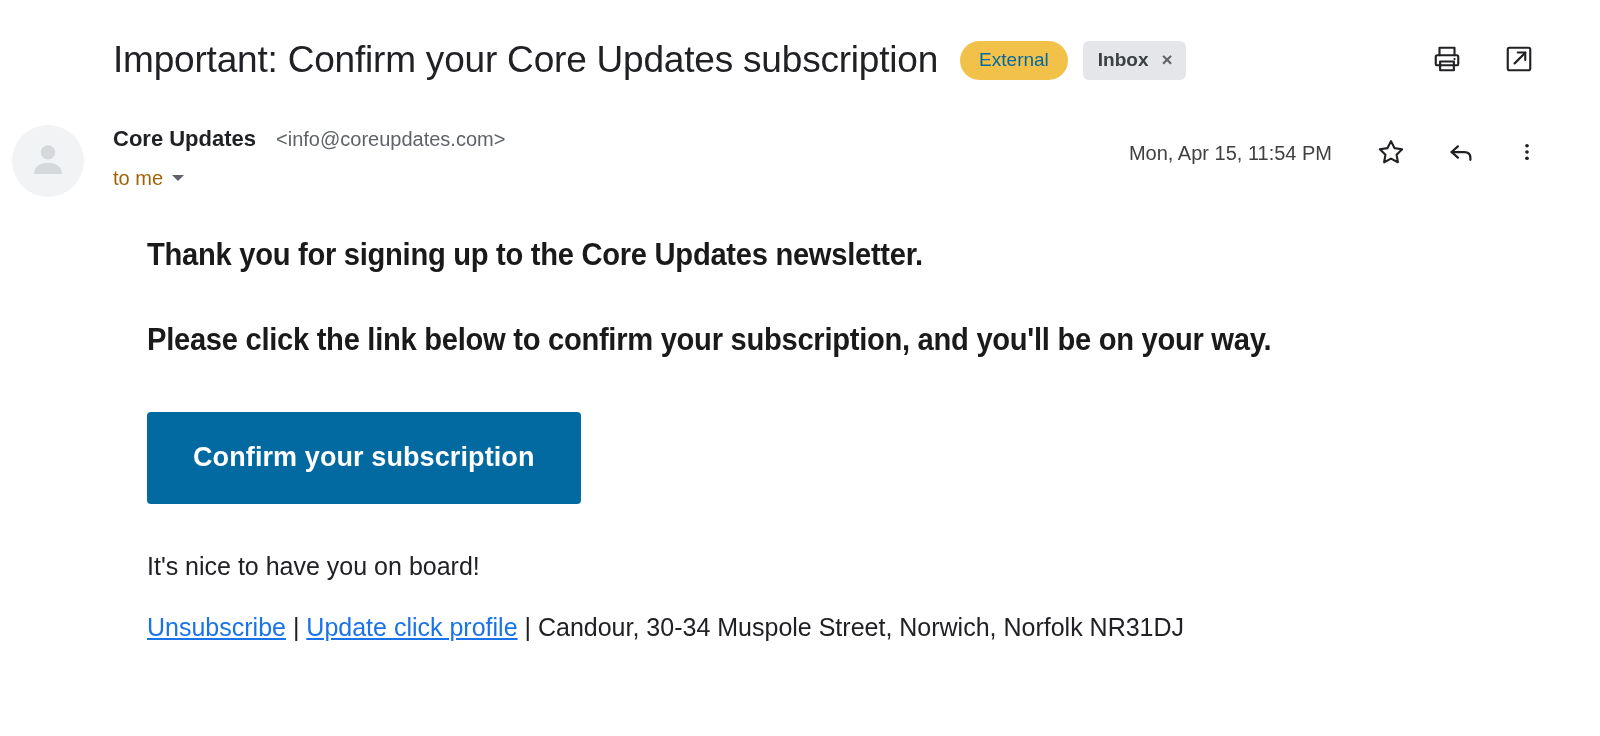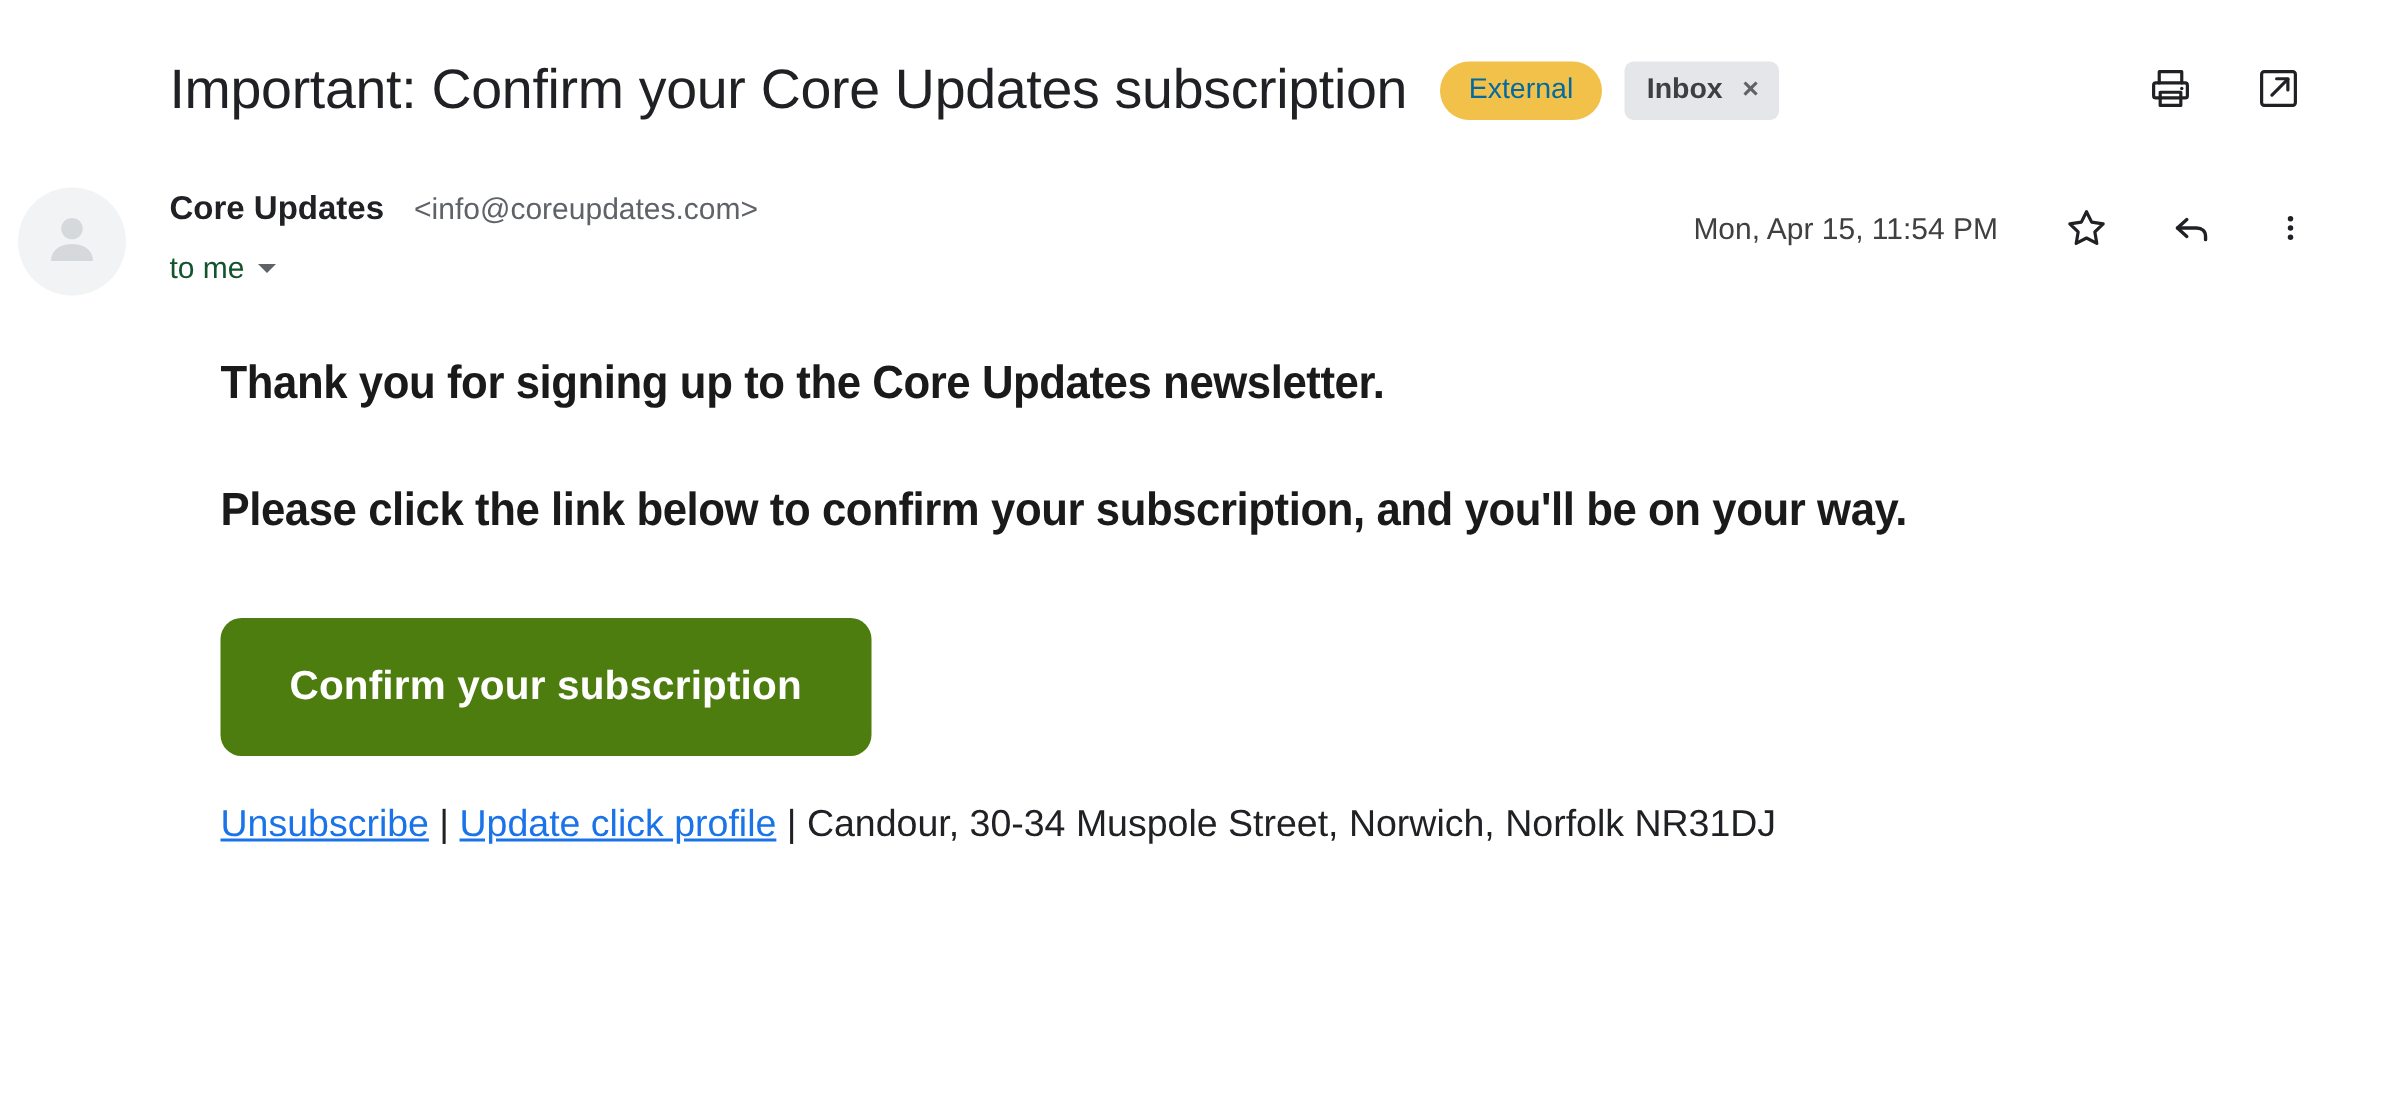--- a/index.html
+++ b/index.html
@@ -143,21 +143,21 @@
     margin-left: 20px;
   }
   .recipient-line {
     margin-top: 11px;
     display: flex;
     align-items: center;
     line-height: 24px;
   }
   .recipient-text {
     font-size: 20px;
-    color: #14532d;
+    color: #a16207;
     text-align: right;
   }
   .caret-down {
     margin-left: 9px;
     width: 0;
     height: 0;
     border-left: 6px solid transparent;
     border-right: 6px solid transparent;
     border-top: 6px solid #5f6368;
   }
@@ -202,29 +202,29 @@
     transform-origin: left center;
   }
   .body-heading.h1 { margin-top: 0; }
   .body-heading.h2 { margin-top: 47px; }
 
   .cta-wrap {
     margin-top: 53px;
   }
   .cta-button {
     display: inline-block;
-    background: #4d7c0f;
+    background: #0369a1;
     color: #ffffff;
     font-family: "Liberation Sans Narrow", "Liberation Sans", sans-serif;
     font-weight: bold;
     font-size: 27px;
     line-height: 27px;
     letter-spacing: 0.1px;
     padding: 32px 46px 33px 46px;
-    border-radius: 14px;
+    border-radius: 4px;
     border: none;
     text-decoration: none;
     cursor: pointer;
     white-space: nowrap;
   }
 
   .body-text {
     margin-top: 46px;
     font-size: 25px;
     line-height: 32px;
@@ -342,17 +342,18 @@
   <div class="email-body">
 
     <div class="body-heading h1">Thank you for signing up to the Core Updates newsletter.</div>
 
     <div class="body-heading h2">Please click the link below to confirm your subscription, and you'll be on your way.</div>
 
     <div class="cta-wrap">
       <a class="cta-button">Confirm your subscription</a>
     </div>
 
+    <div class="body-text">It's nice to have you on board!</div>
 
     <div class="footer-line"><a>Unsubscribe</a><span class="sep"> | </span><a>Update click profile</a><span class="sep"> | </span><span>Candour, 30-34 Muspole Street, Norwich, Norfolk NR31DJ</span></div>
   </div>
 
 </div>
 
 </body></html>

